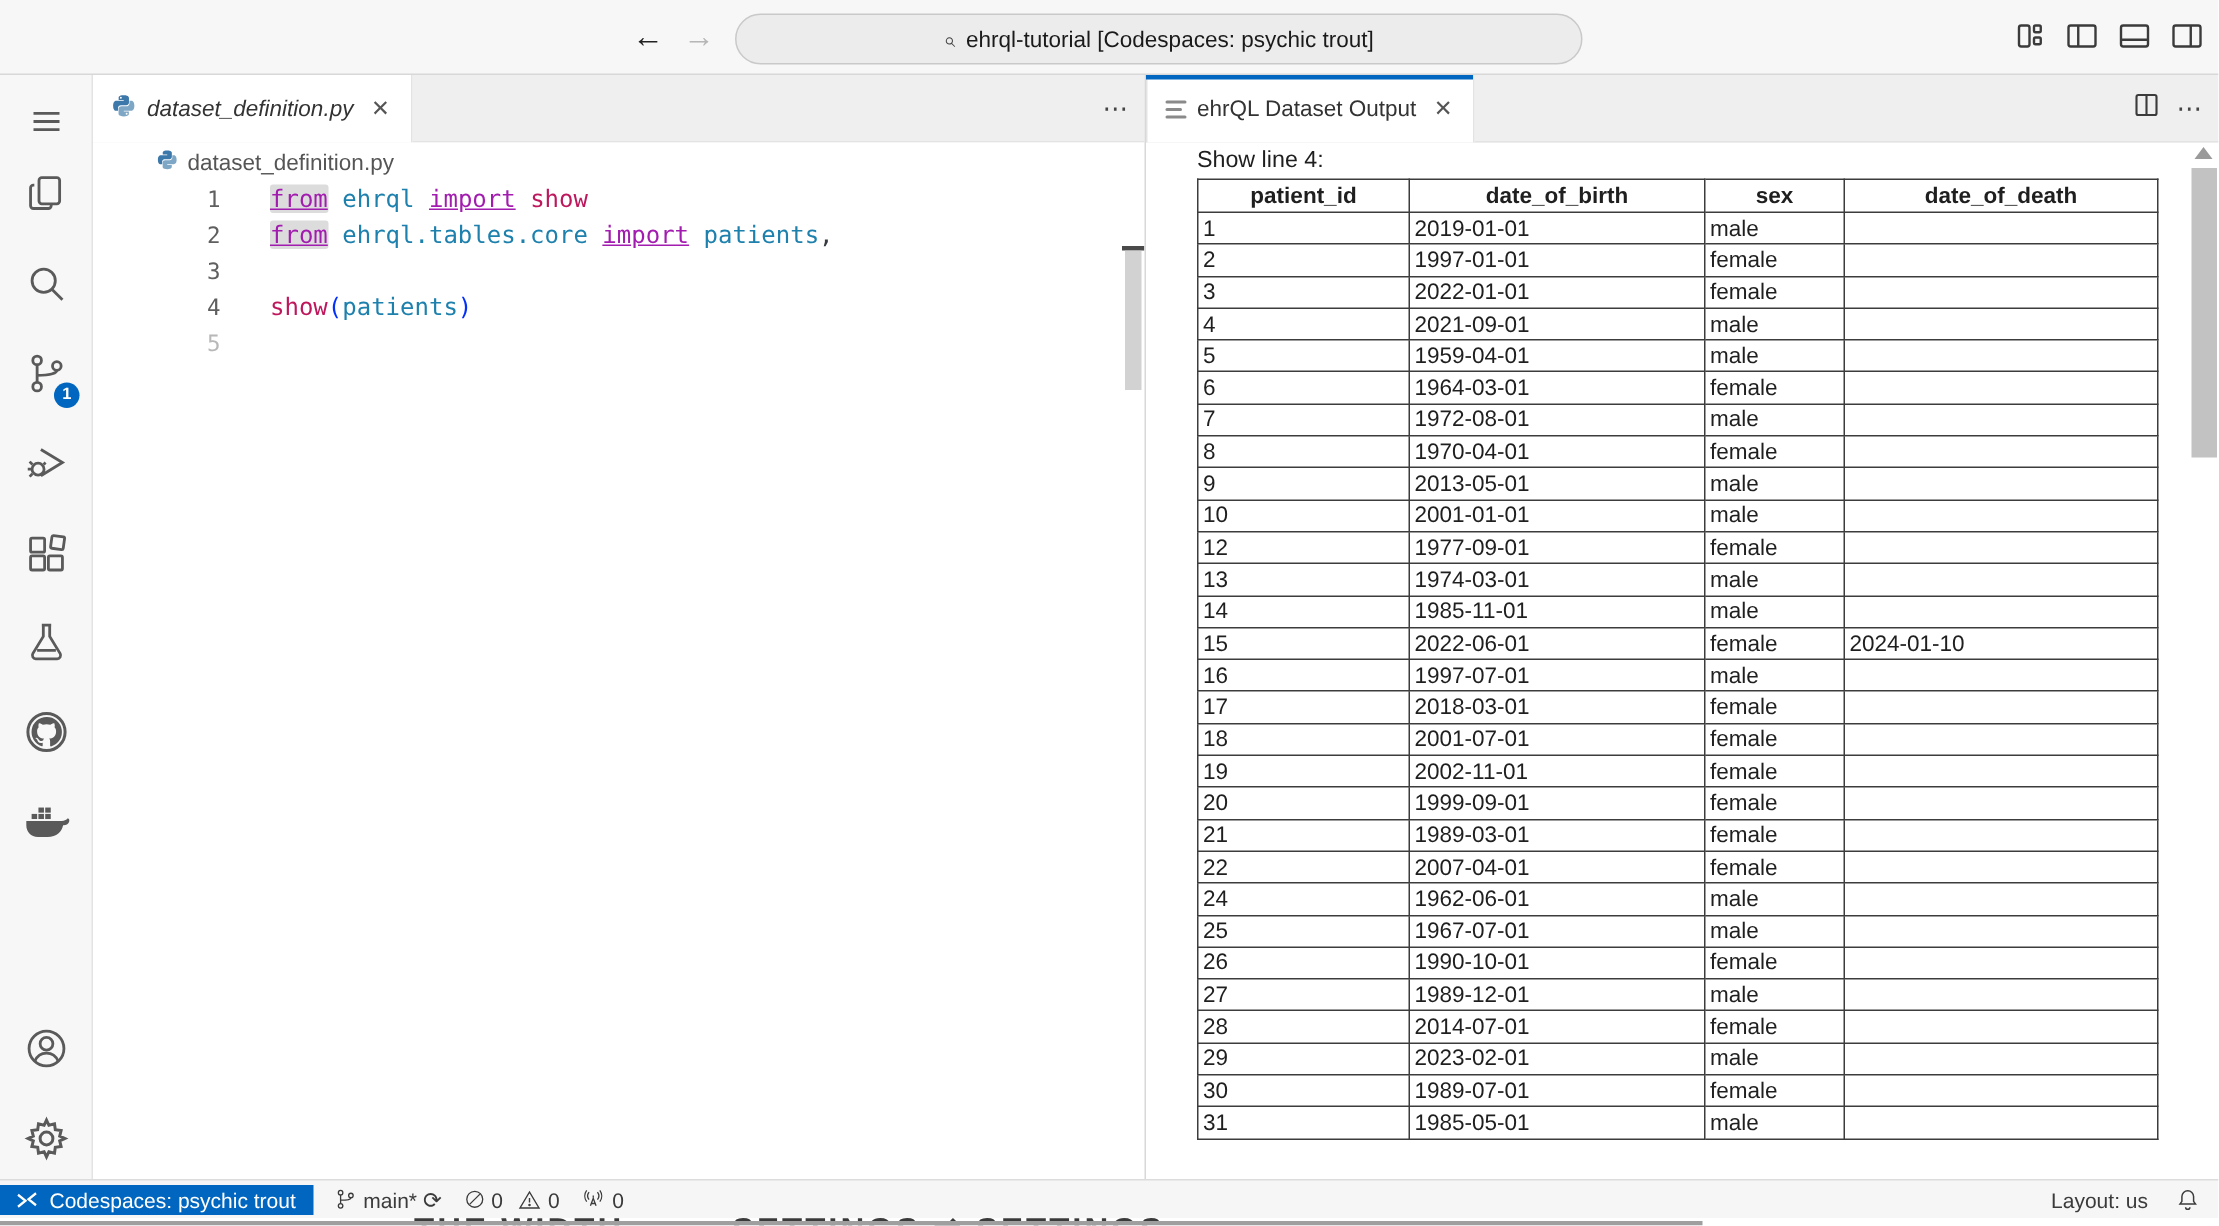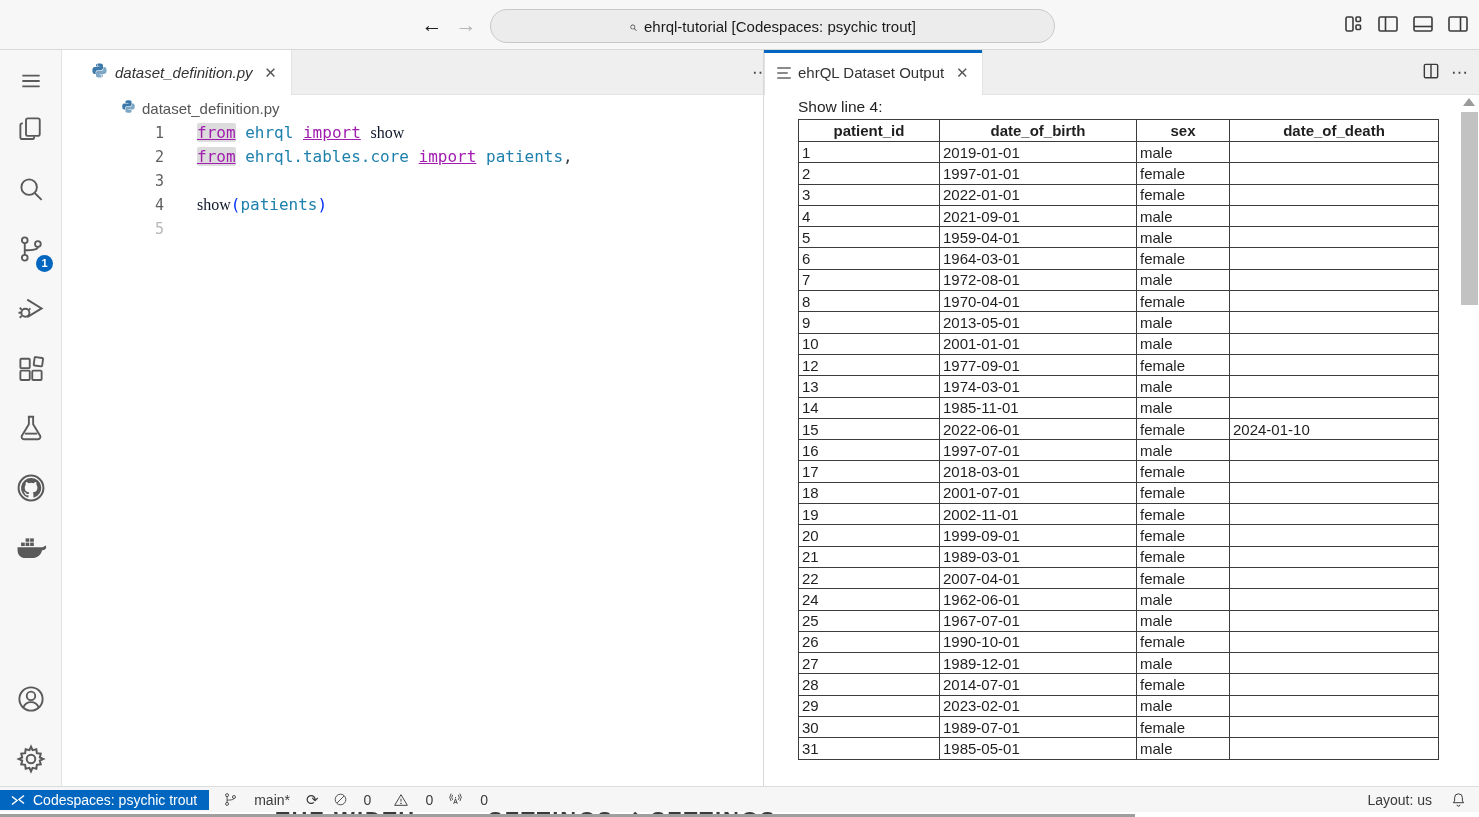--- a/index.html
+++ b/index.html
@@ -17,40 +17,40 @@
   .win-icon { width:26px; height:26px; display:flex; align-items:center; justify-content:center; cursor:pointer; }
 
   
   #activitybar { position:absolute; left:0; top:50px; width:62px; height:736px; background:#f7f7f7; border-right:1px solid #e3e3e3; }
   .act-item { position:absolute; left:0; width:61px; height:42px; display:flex; align-items:center; justify-content:center; cursor:pointer; }
   .act-item svg { stroke:#5a5a5a; fill:none; stroke-width:1.5; }
   .act-item .filled { fill:#5a5a5a; stroke:none; }
   #scm-badge { position:absolute; right:8px; bottom:-2px; min-width:17px; height:17px; border-radius:9px; background:#0066bf; color:#fff; font-size:11px; line-height:17px; text-align:center; font-weight:bold; }
 
   
-  #editor-group { position:absolute; left:79px; top:50px; width:701px; height:736px; background:#fff; }
+  #editor-group { position:absolute; left:62px; top:50px; width:701px; height:736px; background:#fff; }
   .tabbar { position:absolute; left:0; top:0; right:0; height:45px; background:#efefef; border-bottom:1px solid #e3e3e3; display:flex; }
   .tab { height:45px; display:flex; align-items:center; padding:0 10px 0 12px; background:#fff; border-right:1px solid #e3e3e3; position:relative; cursor:pointer; }
   .tab .tab-label { font-size:15px; color:#333; margin:0 8px 0 7px; }
   .tab .italic { font-style:italic; }
   .tab-close { font-size:15px; color:#555; width:20px; height:20px; line-height:20px; text-align:center; border-radius:4px; cursor:pointer; }
   .tab-actions { position:absolute; right:10px; top:0; height:45px; display:flex; align-items:center; gap:10px; }
   .dots { font-size:17px; color:#444; letter-spacing:1px; cursor:pointer; }
   #breadcrumb { position:absolute; left:0; top:45px; right:0; height:26px; background:#fff; display:flex; align-items:center; padding-left:42px; font-size:15px; color:#555; }
   #breadcrumb .pyicon { margin-right:6px; }
 
   
   #code-area { position:absolute; left:0; top:71px; right:0; bottom:0; background:#fff; font-family:"DejaVu Sans Mono", monospace; font-size:16px; }
   .code-line { display:flex; height:24px; line-height:24px; }
   .line-num { width:118px; text-align:right; padding-right:33px; color:#5f5f5f; font-size:15px; }
   .line-num.dim { color:#b8b8b8; }
   .line-text { white-space:pre; color:#383a42; }
   .tok.kw { color:#a21caf;text-decoration:underline; }
   .tok.mod { color:#1d80ad; }
-  .tok.fn { color:#0f172a;font-family:Liberation Serif, serif; }
+  .tok.fn { color:#be185d; }
   .tok.fade { color:#1d80ad; opacity:0.45; }
   .tok.brk { color:#0431fa; }
   .tok.hl { background:#dcdcdc; border-radius:2px; }
   #editor-scrollbar { position:absolute; right:2px; top:46px; width:11px; height:93px; background:#c3c3c3; opacity:.75; }
   #editor-ruler-mark { position:absolute; right:0; top:43px; width:15px; height:3px; background:#4a4a4a; }
 
   
   #panel-group { position:absolute; left:763px; top:50px; width:716px; height:736px; background:#fff; border-left:1px solid #d8d8d8; }
   #panel-tab { border-left:1px solid #e3e3e3; }
   #panel-tab::before { content:""; position:absolute; left:-1px; top:0; right:0; height:2.5px; background:#0066bf; }
@@ -66,21 +66,21 @@
   #data-table th { height:22px; font-weight:bold; text-align:center; }
   #data-table td { height:21.3px; text-align:left; padding-left:3px; font-weight:normal; }
 
   #panel-scroll-up { position:absolute; right:4px; top:48px; width:0; height:0; border-left:6px solid transparent; border-right:6px solid transparent; border-bottom:8px solid #9a9a9a; }
   #panel-scroll-thumb { position:absolute; right:1px; top:62px; width:17px; height:193px; background:#c2c2c2; }
 
   
   #statusbar { position:absolute; left:0; top:786px; width:1479px; height:26px; background:#f6f6f6; border-top:1px solid #dcdcdc; font-size:14px; display:flex; align-items:center; }
   #remote-indicator { height:20px; background:#0066bf; color:#fff; display:flex; align-items:center; padding:0 12px 0 10px; cursor:pointer; }
   #remote-indicator svg { margin-right:7px; }
-  .sb-item { display:flex; align-items:center; margin-left:14px; color:#3b3b3b; cursor:pointer; gap:16px; }
+  .sb-item { display:flex; align-items:center; margin-left:14px; color:#3b3b3b; cursor:pointer; gap:4px; }
   .sb-item svg { stroke:#3b3b3b; fill:none; stroke-width:1.4; }
   .sb-right { position:absolute; right:12px; display:flex; align-items:center; gap:18px; }
   .sync-glyph { font-size:15px; }
 
   
   #bottomstrip { position:absolute; left:0; top:812px; width:1479px; height:5px; background:#fff; overflow:hidden; }
   #bottomstrip span { position:absolute; top:-3px; font-weight:bold; font-size:22px; line-height:22px; color:#3a3a3a; letter-spacing:2px; }
   #frag-1 { left:276px; }
   #frag-2 { left:488px; }
   #bottom-edge { position:absolute; left:0; top:814px; width:1135px; height:3px; background:#9f9f9f; }

